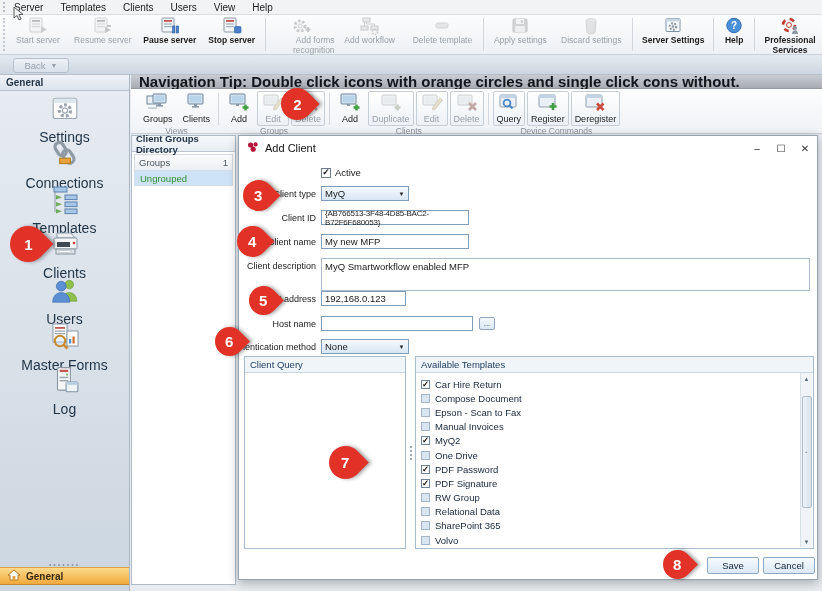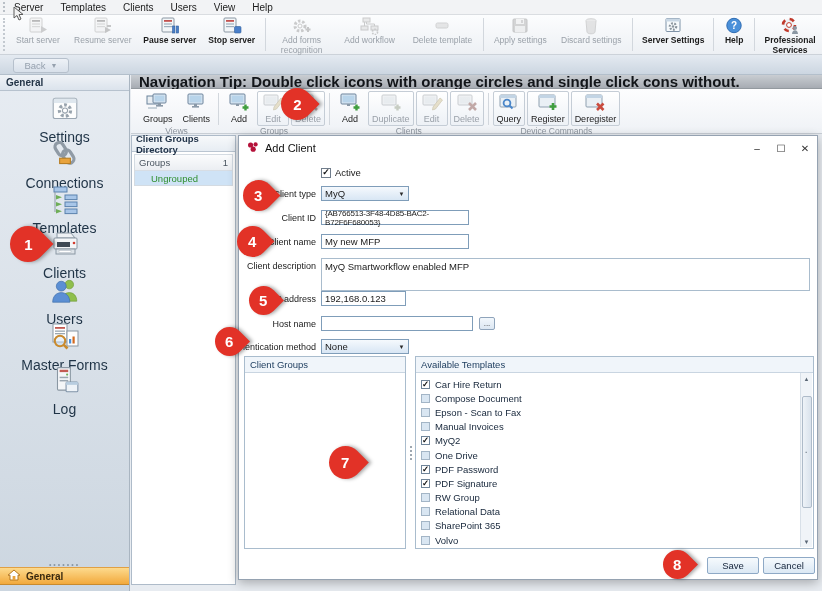--- a/index.html
+++ b/index.html
@@ -8,21 +8,21 @@
   
   .menubar{position:absolute;left:0;top:0;right:0;height:14px;background:#f2f3f5;border-bottom:1px solid #dadde1;display:flex;align-items:center;gap:17px;padding-left:14px;font-size:10px;color:#1b1b1b;}
   .menubar::before{content:"";position:absolute;left:3px;top:2px;bottom:2px;border-left:2px dotted #b9bfc6;}
   .menu-item{cursor:default;}
 
   
   .toolbar1{position:absolute;left:0;top:15px;right:0;height:39px;background:linear-gradient(#fcfdfe,#edf0f4);border-bottom:1px solid #ccd2d9;display:flex;align-items:stretch;padding-left:8px;}
   .toolbar1::before{content:"";position:absolute;left:3px;top:3px;bottom:3px;border-left:2px dotted #c3c9d0;}
   .tb1-btn{display:flex;flex-direction:column;align-items:center;padding-top:2px;font-size:8.5px;line-height:1.12;text-align:center;color:#1c1c1c;}
   .tb1-btn .ic{height:18px;margin-bottom:1px;}
-  .tb1-btn.disabled{color:#9aa1a9;}
+  .tb1-btn.disabled{color:#9aa1a9;text-align:right;}
   .tb1-btn.disabled svg{opacity:.45;filter:grayscale(1);}
   .tb1-sep{width:1px;background:#d2d7dd;margin:3px 3px;}
 
   
   .backbar{position:absolute;left:0;top:55px;right:0;height:19px;background:linear-gradient(#e4eaf1,#ccd6e1);border-bottom:1px solid #b3bfcb;}
   .back-btn{position:absolute;left:13px;top:3px;width:54px;height:13px;border:1px solid #b6c0cc;border-radius:3px;background:linear-gradient(#eef2f7,#d8e0ea);color:#96a1ae;font-size:9.5px;display:flex;align-items:center;justify-content:center;gap:5px;}
   .back-btn .arr{font-size:7px;}
 
   
   .sidebar{position:absolute;left:0;top:75px;width:130px;bottom:0;background:linear-gradient(#e7ecf2,#ccd6e0);border-right:1px solid #a9b5c1;box-sizing:border-box;}
@@ -44,21 +44,21 @@
   .tb2-btn.framed{border-color:#c5cdd6;background:linear-gradient(#ffffff,#edf1f6);}
   .tb2-btn.disabled{color:#9aa1a9;}
   .tb2-btn.disabled svg{opacity:.5;filter:grayscale(.6);}
   .tb2-sep{width:1px;background:#d2d7dd;margin:4px 4px 8px 4px;}
 
   
   .cgd{position:absolute;left:131px;top:135px;width:105px;bottom:6px;background:#fff;border:1px solid #aebbc9;box-sizing:border-box;}
   .cgd-title{height:15px;background:linear-gradient(#f7f9fb,#e7edf3);border-bottom:1px solid #bac5d1;font-size:9.5px;font-weight:bold;color:#22344a;display:flex;align-items:center;padding-left:4px;}
   .cgd-table{margin:2px;border:1px solid #d4dbe2;}
   .cgd-cols{height:15px;display:flex;justify-content:space-between;align-items:center;padding:0 4px;font-size:9.5px;color:#4a5560;background:linear-gradient(#fbfcfd,#ebeef2);border-bottom:1px solid #d7dde4;}
-  .cgd-row{height:14px;background:#cfe3f6;color:#2f8f2f;font-size:9.5px;display:flex;align-items:center;padding-left:16px;text-align:right;}
+  .cgd-row{height:14px;background:#cfe3f6;color:#2f8f2f;font-size:9.5px;display:flex;align-items:center;padding-left:5px;text-align:right;}
 
   
   .dialog{position:absolute;left:238px;top:135px;width:580px;height:445px;background:#fff;border:1px solid #95a2b1;box-shadow:0 3px 10px rgba(0,0,0,.28);box-sizing:border-box;}
   .dlg-titlebar{height:24px;display:flex;align-items:center;padding-left:8px;font-size:11px;color:#101010;justify-content:space-between;}
   .dlg-title{margin-left:6px;}
   .dlg-winbtns{margin-left:auto;display:flex;}
   .dlg-winbtn{width:24px;height:20px;display:flex;align-items:center;justify-content:center;font-size:10px;color:#333;}
   .flabel{position:absolute;white-space:nowrap;transform:translateX(-100%);font-size:9px;color:#222;}
   .tinput{position:absolute;height:15px;border:1px solid #7f9db9;background:#fff;font-size:9.5px;color:#1a1a1a;display:flex;align-items:center;padding-left:3px;box-sizing:border-box;}
   .combo{position:absolute;height:15px;border:1px solid #7f9db9;background:linear-gradient(#f5f9fd,#d8e6f4);font-size:9.5px;color:#1a1a1a;display:flex;align-items:center;padding-left:3px;box-sizing:border-box;}
@@ -540,21 +540,21 @@
       <span>...</span>
     </div>
 
     <span class="flabel" style="left:77px;top:206px">Authentication method</span>
     <div class="combo" style="left:82px;top:203px;width:88px">
       <span>None</span>
       <span class="carr">▼</span>
     </div>
 
     <div class="panelbox" style="left:5px;top:220px;width:162px;height:193px">
-      <div class="panel-title">Client Groups</div>
+      <div class="panel-title">Client Query</div>
     </div>
 
     <div class="splitter" style="left:167px;top:220px;width:9px;height:193px">
       <i></i>
         <i></i>
         <i></i>
         <i></i>
     </div>
 
     <div class="panelbox" style="left:176px;top:220px;width:399px;height:193px">

